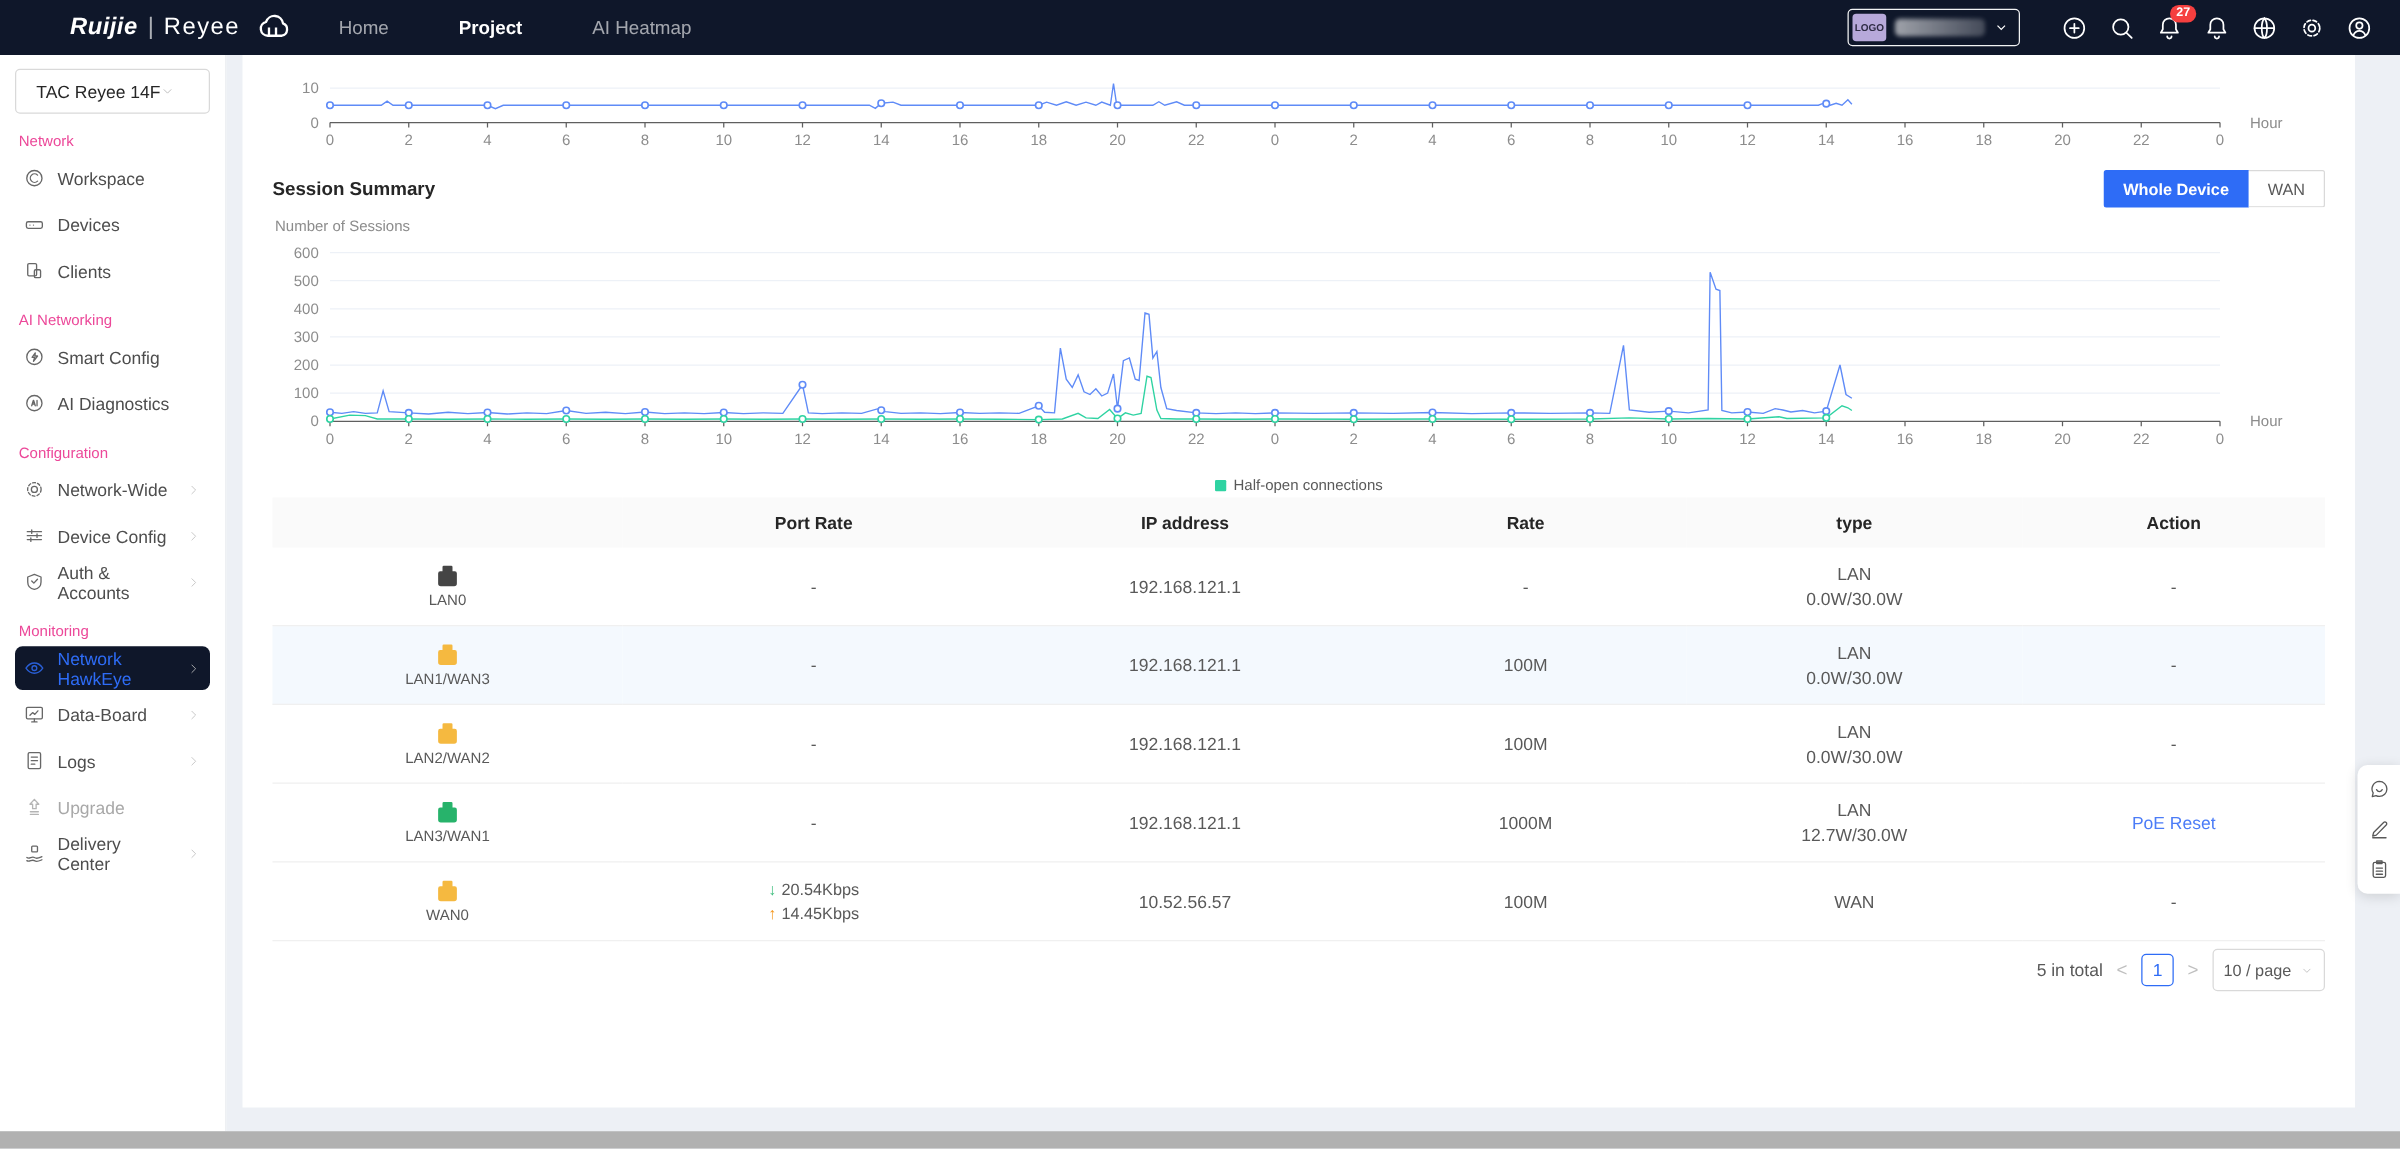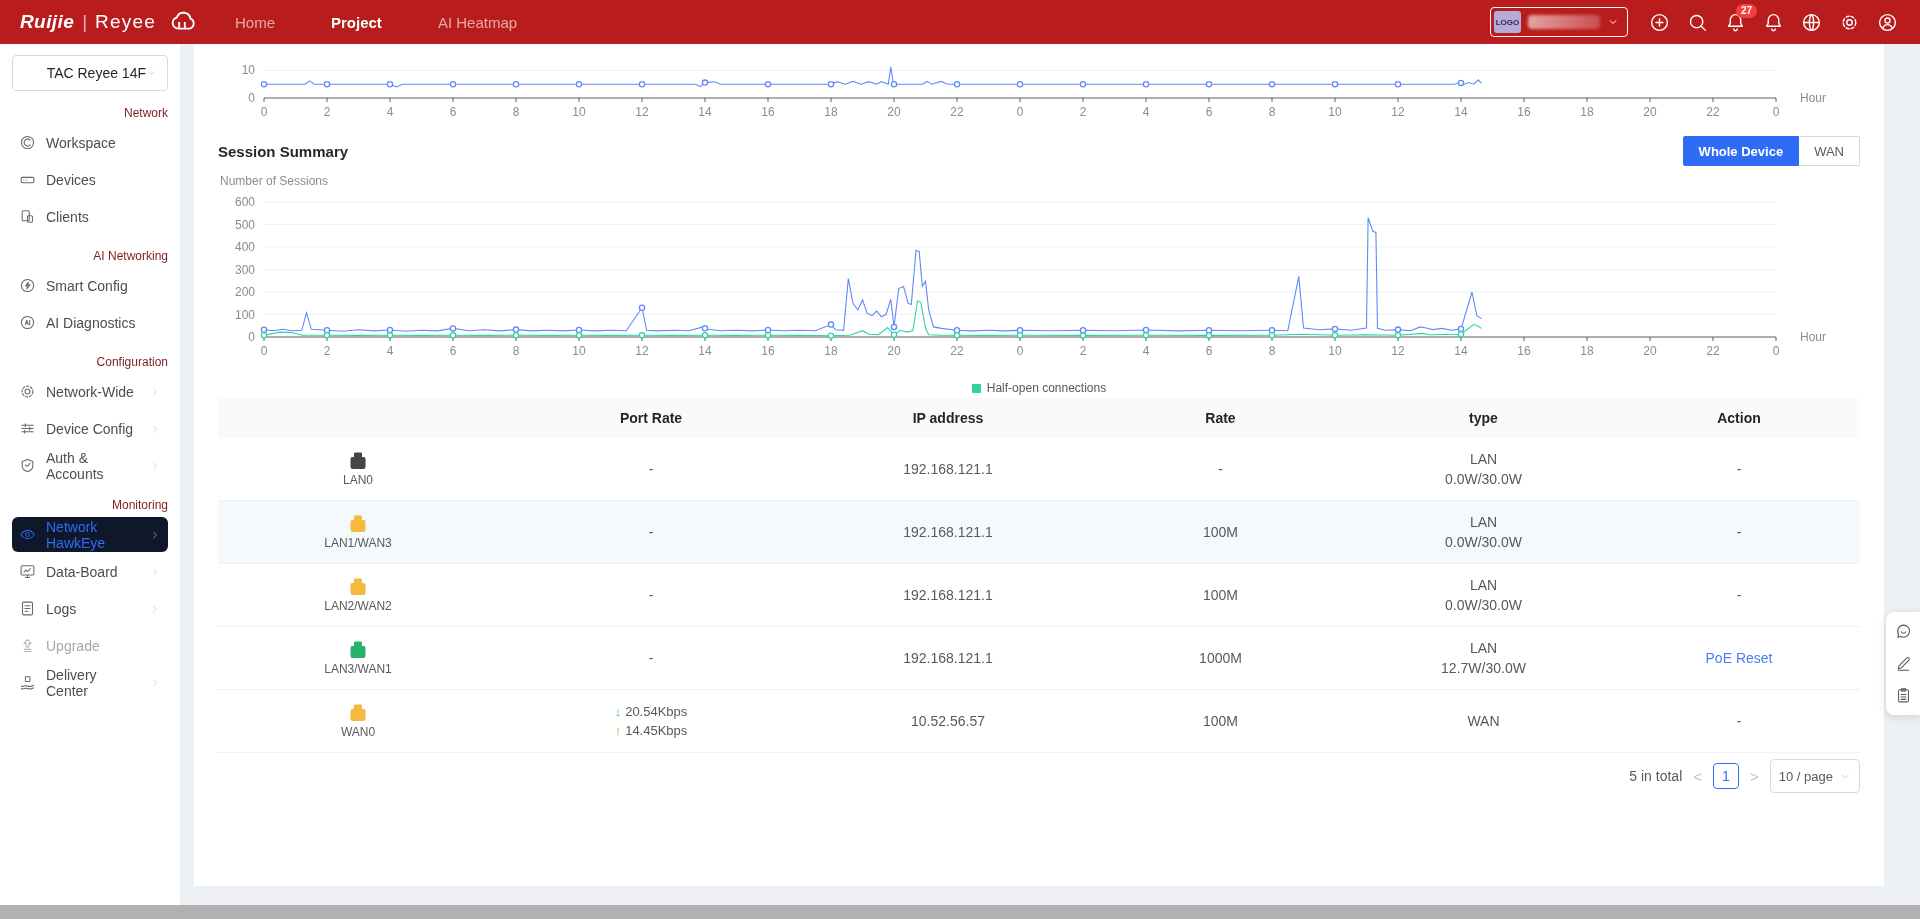--- a/index.html
+++ b/index.html
@@ -1,46 +1,46 @@
 <!DOCTYPE html>
 <html><head>
 <meta charset="utf-8">
 <style>
   html,body{margin:0;padding:0;}
   body{width:1920px;height:919px;position:relative;overflow:hidden;background:#edf0f5;
        font-family:"Liberation Sans",sans-serif;-webkit-font-smoothing:antialiased;}
   
-  .navbar{position:absolute;top:0;left:0;right:0;height:44px;background:#b91c1c;display:flex;
-          align-items:center;color:#fff;z-index:9;}
+  .navbar{position:absolute;top:0;left:0;right:0;height:44px;background:#0f172a;display:flex;
+          align-items:center;color:#fff;z-index:9;padding-left:36px;}
   .brand{display:flex;align-items:center;gap:7px;padding-left:20px;font-size:19px;cursor:pointer;}
   .brand-ruijie{font-style:italic;font-weight:bold;letter-spacing:.4px;}
   .brand-sep{opacity:.65;font-weight:300;margin:0 1px;}
   .brand-reyee{font-weight:400;letter-spacing:1.2px;}
   .brand svg{width:30px;height:26px;stroke:#fff;fill:none;stroke-width:2;margin-left:4px;}
   .menu{display:flex;gap:56px;margin-left:38px;font-size:15px;}
   .menu a{color:rgba(255,255,255,.62);text-decoration:none;cursor:pointer;}
   .menu a.active{color:#fff;font-weight:bold;}
   .nav-right{margin-left:auto;display:flex;align-items:center;gap:17px;padding-right:22px;}
   .logo-select{display:flex;align-items:center;gap:7px;border:1px solid rgba(255,255,255,.95);
-               border-radius:4px;height:28px;padding:0 8px 0 3px;cursor:pointer;margin-right:4px;text-align:right;}
+               border-radius:4px;height:28px;padding:0 8px 0 3px;cursor:pointer;margin-right:16px;text-align:right;}
   .logo-chip{background:#b7a9da;color:#2f2c45;font-size:8px;font-weight:bold;border-radius:3px;
              width:27px;height:22px;display:flex;align-items:center;justify-content:center;}
   .blur-pill{width:72px;height:14px;border-radius:4px;filter:blur(1.5px);
              background:linear-gradient(90deg,rgba(255,255,255,.6),rgba(255,255,255,.22));}
   .nav-ico{position:relative;width:21px;height:21px;display:flex;cursor:pointer;}
   .nav-ico svg{width:21px;height:21px;stroke:#fff;fill:none;stroke-width:1.6;stroke-linecap:round;stroke-linejoin:round;}
   .badge{position:absolute;top:-8px;left:11px;background:#f53f3f;color:#fff;font-size:10px;
          border-radius:9px;padding:1px 5px;line-height:12px;font-weight:bold;}
   
   .sidebar{position:absolute;top:44px;left:0;width:181px;bottom:14px;background:#fff;
            border-right:1px solid #eef0f3;box-sizing:border-box;padding:11px 12px 0 12px;z-index:5;}
   .proj-select{border:1px solid #d9d9d9;border-radius:4px;height:34px;display:flex;align-items:center;
-               justify-content:flex-end;padding:0 9px 0 16px;font-size:14px;color:#262626;cursor:pointer;}
+               justify-content:flex-start;padding:0 9px 0 16px;font-size:14px;color:#262626;cursor:pointer;}
   .proj-select svg,.side-item .chev svg{width:12px;height:12px;stroke:#bfbfbf;fill:none;stroke-width:1.6;}
-  .sec-label{font-size:12px;color:#7f1d1d;margin:15px 0 5px 3px;text-align:right;}
+  .sec-label{font-size:12px;color:#ec4899;margin:15px 0 5px 3px;}
   .side-item{display:flex;align-items:center;gap:10px;height:35px;padding:0 7px;border-radius:6px;
              font-size:14px;color:#4d4d4d;cursor:pointer;margin:2px 0;}
   .side-item svg{width:17px;height:17px;stroke:currentColor;fill:none;stroke-width:1.5;
                  stroke-linecap:round;stroke-linejoin:round;flex:none;opacity:.85;}
   .side-item .chev{margin-left:auto;display:flex;}
   .side-item.active{background:#0f172a;color:#2e6cf6;}
   .side-item.muted{color:#a8a8a8;}
   
   .content{position:absolute;left:181px;top:44px;right:0;bottom:14px;background:#edf0f5;}
   .card{position:absolute;left:13px;top:0;width:1690px;height:842px;background:#fff;

